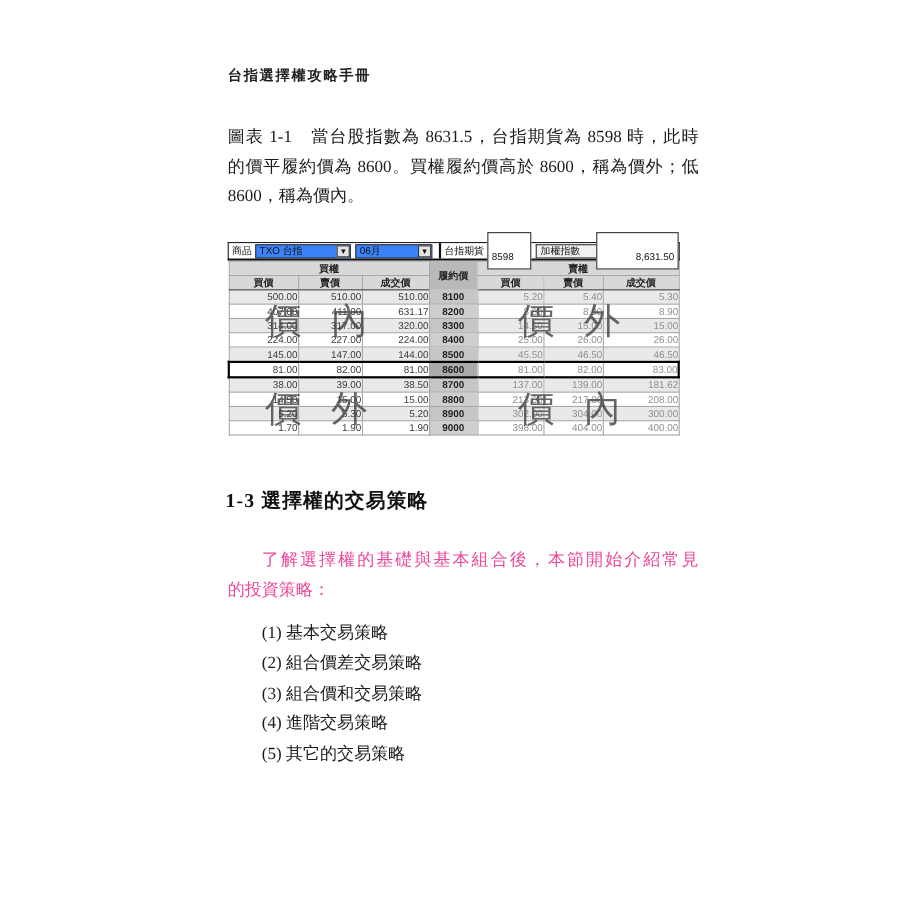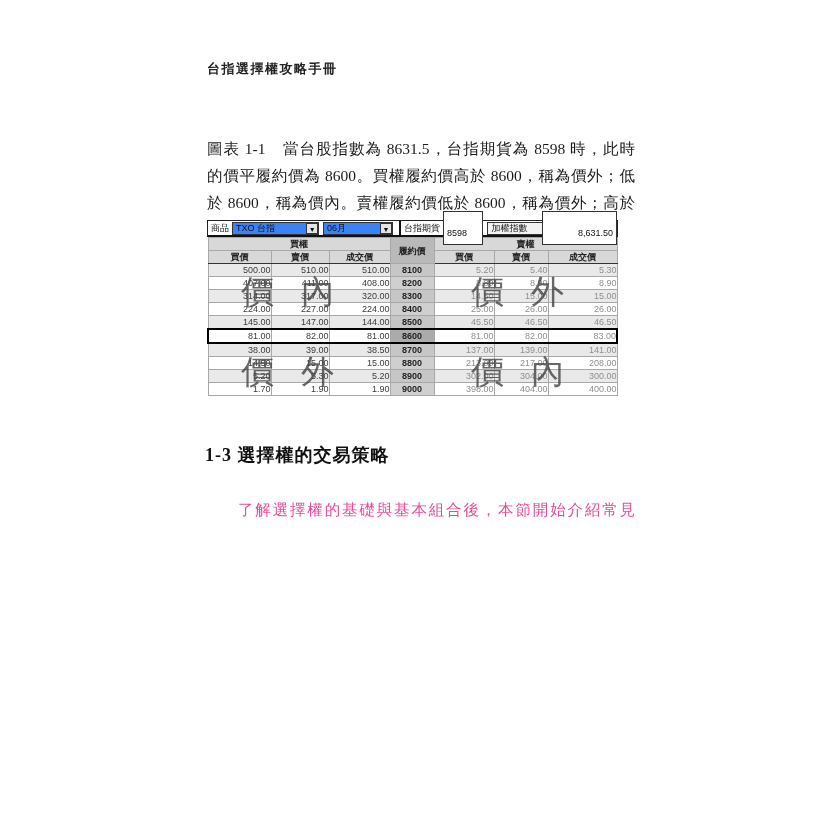--- a/index.html
+++ b/index.html
@@ -3,21 +3,21 @@
 <meta charset="utf-8">
 <style>
   * { margin:0; padding:0; box-sizing:border-box; }
   html,body { background:#fff; }
   .page { position:relative; width:840px; height:727px; background:#ffffff; overflow:hidden;
           font-family:"Liberation Serif","DejaVu Serif",serif; color:#1c1c1c; }
 
   .running-header { position:absolute; left:207px; top:60px; font-size:13px; font-weight:bold;
                     letter-spacing:1.5px; color:#222; }
 
-  .caption { position:absolute; left:207px; top:135px; width:428px; font-size:15.5px;
+  .caption { position:absolute; left:207px; top:111px; width:428px; font-size:15.5px;
              line-height:27px; color:#1b1b1b; }
   .caption .jline { text-align:justify; text-align-last:justify; }
   .caption .lline { text-align:left; }
 
   
   .panel { position:absolute; left:207px; top:220px; width:411px;
            font-family:"Liberation Sans","DejaVu Sans",sans-serif; }
   .toolbar { display:flex; align-items:center; height:17px; border:1px solid #222;
              border-bottom:2px solid #111; background:#fff; font-size:9px; color:#111; }
   .toolbar .lbl { padding:0 3px; white-space:nowrap; }
@@ -80,21 +80,20 @@
 </head>
 <body>
 
 <div class="page">
 
   <div class="running-header">台指選擇權攻略手冊</div>
 
   <div class="caption">
     <div class="jline">圖表 1-1　當台股指數為 8631.5，台指期貨為 8598 時，此時</div>
     <div class="jline">的價平履約價為 8600。買權履約價高於 8600，稱為價外；低</div>
-    <div class="jline">於 8600，稱為價內。賣權履約價低於 8600，稱為價外；高於</div>
     <div class="lline">8600，稱為價內。</div>
   </div>
 
   <div class="panel">
 
     <div class="toolbar">
       <span class="lbl">商品</span>
       <span class="combo combo1">
         <span>TXO 台指</span>
         <span class="arrowbtn">▼</span>
@@ -139,21 +138,21 @@
         <td class="val call">510.00</td>
         <td class="val call">510.00</td>
         <td class="strike">8100</td>
         <td class="val put">5.20</td>
         <td class="val put">5.40</td>
         <td class="val put">5.30</td>
       </tr>
       <tr>
         <td class="val call">407.00</td>
         <td class="val call">411.00</td>
-        <td class="val call">408.00</td>
+        <td class="val call">631.17</td>
         <td class="strike">8200</td>
         <td class="val put">8.80</td>
         <td class="val put">8.90</td>
         <td class="val put">8.90</td>
       </tr>
       <tr class="stripe">
         <td class="val call">314.00</td>
         <td class="val call">317.00</td>
         <td class="val call">320.00</td>
         <td class="strike">8300</td>
@@ -188,21 +187,21 @@
         <td class="val put">82.00</td>
         <td class="val put">83.00</td>
       </tr>
       <tr class="stripe">
         <td class="val call">38.00</td>
         <td class="val call">39.00</td>
         <td class="val call">38.50</td>
         <td class="strike">8700</td>
         <td class="val put">137.00</td>
         <td class="val put">139.00</td>
-        <td class="val put">141.00</td>
+        <td class="val put">181.62</td>
       </tr>
       <tr>
         <td class="val call">14.50</td>
         <td class="val call">15.00</td>
         <td class="val call">15.00</td>
         <td class="strike">8800</td>
         <td class="val put">213.00</td>
         <td class="val put">217.00</td>
         <td class="val put">208.00</td>
       </tr>
@@ -230,22 +229,30 @@
     <div class="overlay ov-tl">價內</div>
     <div class="overlay ov-tr">價外</div>
     <div class="overlay ov-bl">價外</div>
     <div class="overlay ov-br">價內</div>
   </div>
 
   <div class="sec-heading">1-3 選擇權的交易策略</div>
 
   <div class="para">
     <div class="p1">了解選擇權的基礎與基本組合後，本節開始介紹常見</div>
-  </div>
-
+    <div class="p2">的投資策略：</div>
+  </div>
+
+  <div class="slist">
+    <div>(1) 基本交易策略</div>
+    <div>(2) 組合價差交易策略</div>
+    <div>(3) 組合價和交易策略</div>
+    <div>(4) 進階交易策略</div>
+    <div>(5) 其它的交易策略</div>
+  </div>
 
   <div class="page-number">014</div>
 
   <div class="edge-mark m1"></div>
   <div class="edge-mark m2"></div>
   <div class="edge-mark m3"></div>
 
 </div>
 
 </body></html>

